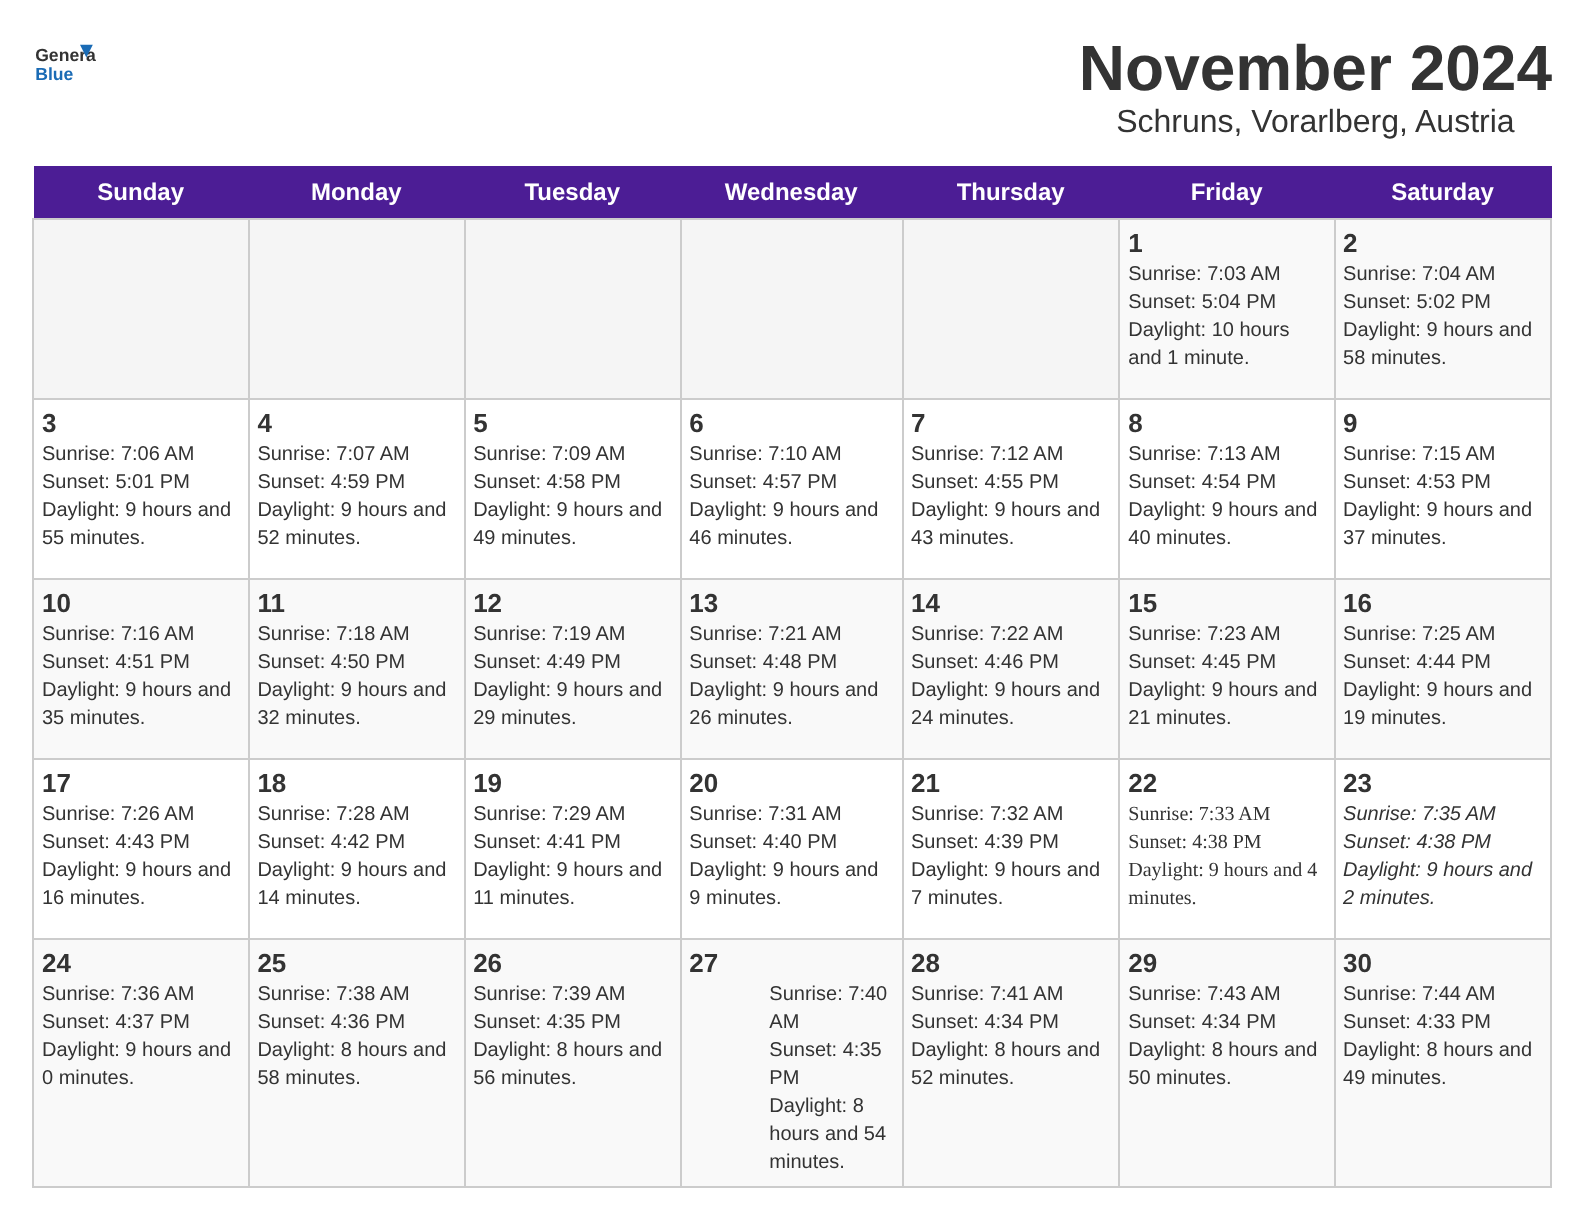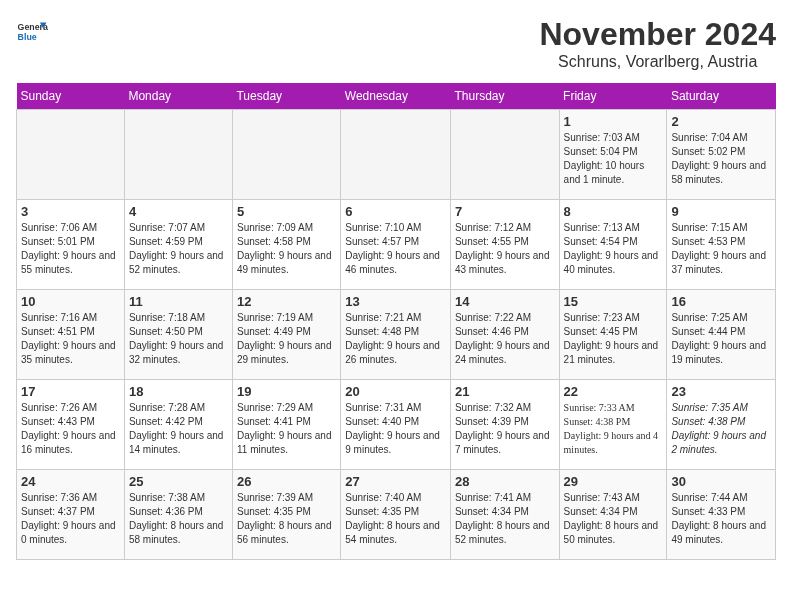--- a/index.html
+++ b/index.html
@@ -36,26 +36,26 @@
     .location-title {
       font-size: 16px;
       color: #333;
     }
     table {
       width: 100%;
       border-collapse: collapse;
       font-size: 11px;
     }
     thead tr th {
-      background-color: #a21caf;
+      background-color: #4c1d95;
       color: #fff;
       padding: 6px 4px;
-      text-align: left;
+      text-align: center;
       font-size: 12px;
-      font-weight: normal;
+      font-weight: bold;
     }
     tbody tr td {
       border: 1px solid #ccc;
       vertical-align: top;
       padding: 4px;
       width: 113px;
       height: 90px;
       background: #fff;
     }
     tbody tr:nth-child(odd) td {
@@ -272,21 +272,21 @@
 Daylight: 8 hours and 58 minutes.</div>
         </td>
         <td>
           <div class="day-number">26</div>
           <div class="day-info" style="white-space: pre-line;">Sunrise: 7:39 AM
 Sunset: 4:35 PM
 Daylight: 8 hours and 56 minutes.</div>
         </td>
         <td>
           <div class="day-number">27</div>
-          <div class="day-info" style="white-space: pre-line;">Sunrise: 7:40 AM
+          <div class="day-info" style="white-space: pre-line; margin-left: 40px;">Sunrise: 7:40 AM
 Sunset: 4:35 PM
 Daylight: 8 hours and 54 minutes.</div>
         </td>
         <td>
           <div class="day-number">28</div>
           <div class="day-info" style="white-space: pre-line;">Sunrise: 7:41 AM
 Sunset: 4:34 PM
 Daylight: 8 hours and 52 minutes.</div>
         </td>
         <td>

